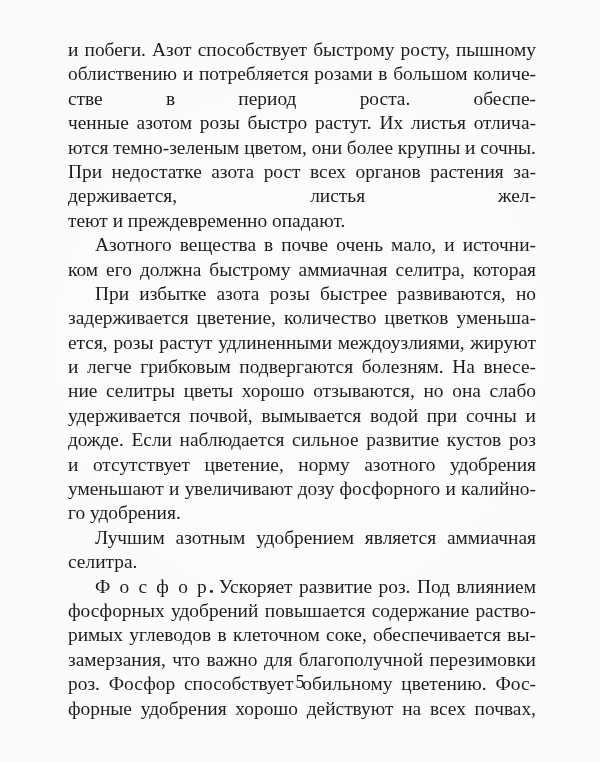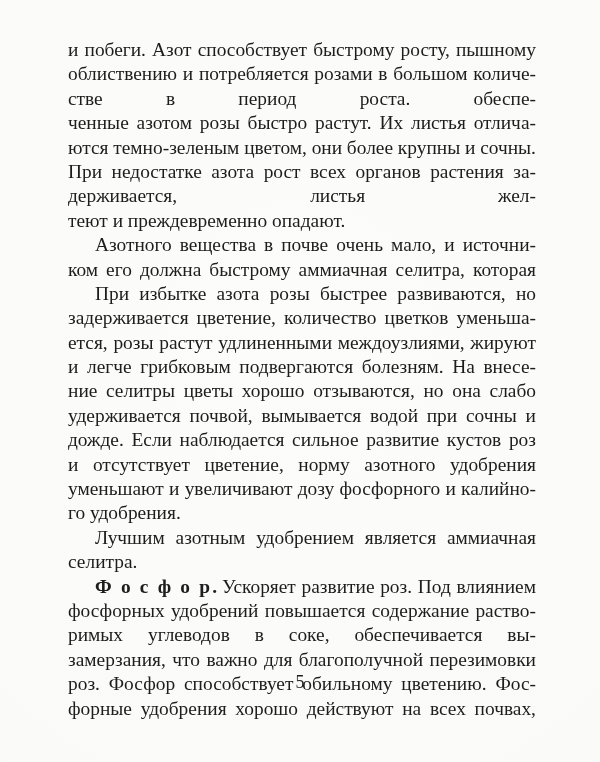--- a/index.html
+++ b/index.html
@@ -58,21 +58,21 @@
   .ln.last {
     display: block;
   }
 
   .indent {
     display: inline-block;
     width: 27px;
   }
 
   .hd {
-    font-weight: bold;
+    font-weight: normal;
     letter-spacing: 2.2px;
   }
   .hd-dot {
     font-weight: bold;
     letter-spacing: 0;
   }
 
   .folio {
     position: absolute;
     left: 0;
@@ -267,20 +267,21 @@
       <span>фосфорных</span>
       <span>удобрений</span>
       <span>повышается</span>
       <span>содержание</span>
       <span>раство-</span>
     </div>
     <div class="ln j">
       <span>римых</span>
       <span>углеводов</span>
       <span>в</span>
+      <span>клеточном</span>
       <span>соке,</span>
       <span>обеспечивается</span>
       <span>вы-</span>
     </div>
     <div class="ln j">
       <span>замерзания,</span>
       <span>что</span>
       <span>важно</span>
       <span>для</span>
       <span>благополучной</span>

